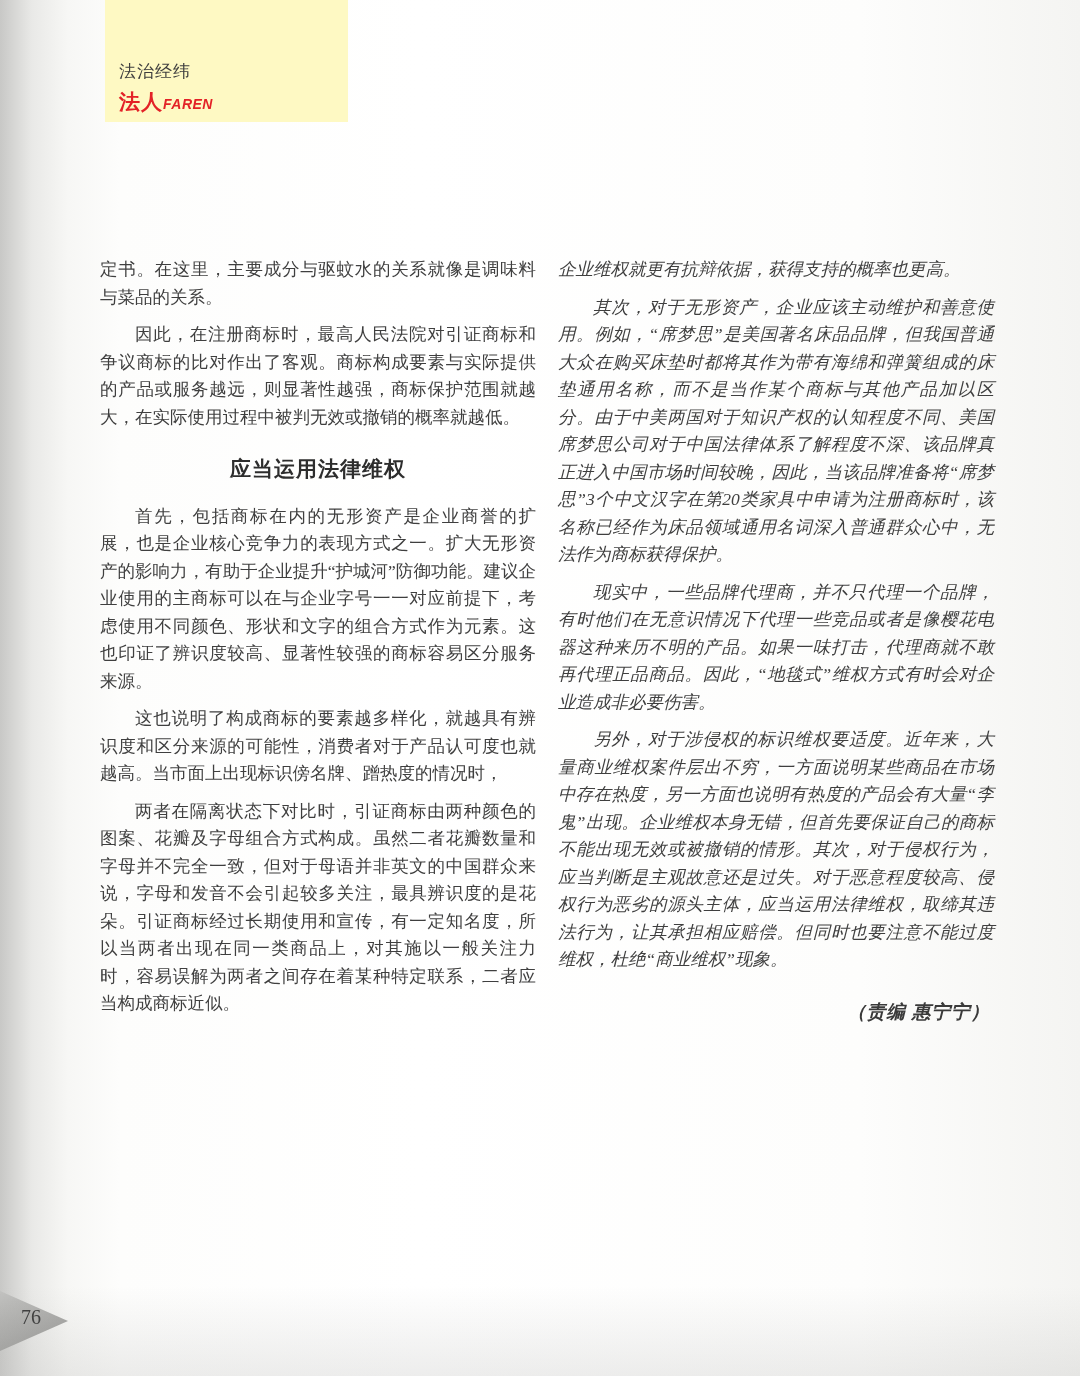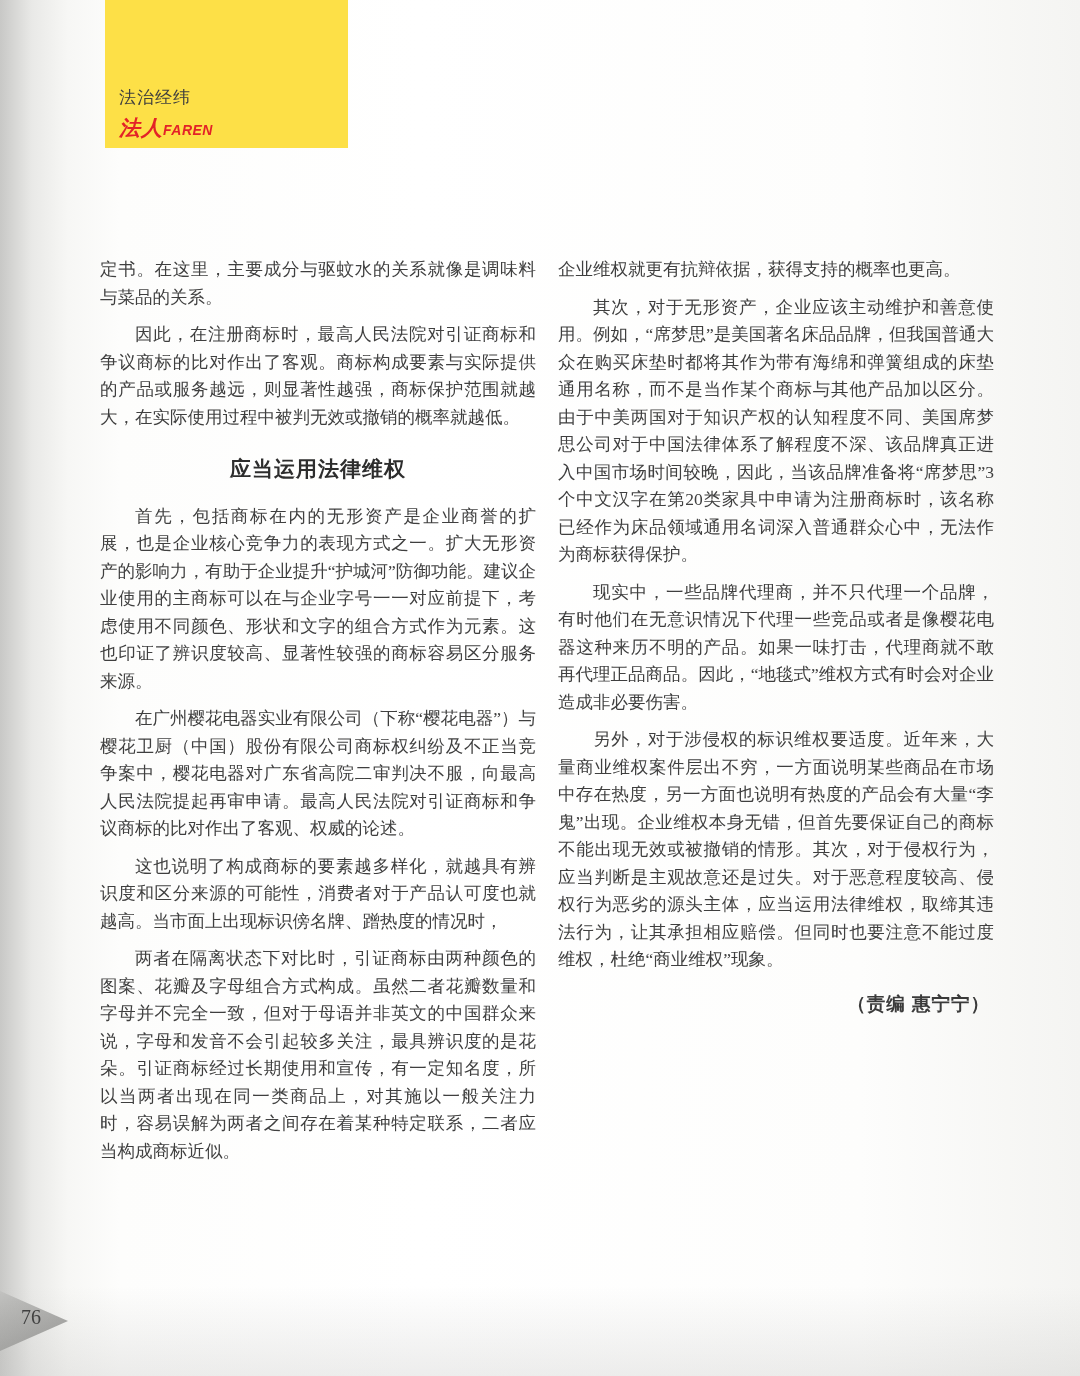--- a/index.html
+++ b/index.html
@@ -11,65 +11,65 @@
   }
   
   body::after{
     content:"";position:absolute;left:0;right:0;bottom:0;height:90px;
     background:linear-gradient(to top,rgba(190,190,188,.28),rgba(190,190,188,0));
     pointer-events:none;
   }
 
   
   .header-box{
-    position:absolute;left:105px;top:0;width:243px;height:148px;
-    background:#fde047;
+    position:absolute;left:105px;top:0;width:243px;height:122px;
+    background:#fef9c3;
     display:flex;flex-direction:column;justify-content:flex-end;
     padding:0 0 10px 14px;box-sizing:border-box;
   }
   .section-label{
     font-family:"Liberation Sans","DejaVu Sans",sans-serif;
     font-size:17px;color:#3e3e3e;letter-spacing:1px;margin-bottom:8px;
   }
   .logo{line-height:1;white-space:nowrap;}
   .logo-cn{
-    color:#e32227;font-weight:bold;font-style:italic;font-size:21px;
+    color:#e32227;font-weight:bold;font-size:21px;
     font-family:"Liberation Sans","DejaVu Sans",sans-serif;letter-spacing:1px;
   }
   .logo-en{
     color:#e32227;font-weight:bold;font-style:italic;font-size:14px;
     font-family:"Liberation Sans","DejaVu Sans",sans-serif;letter-spacing:.5px;margin-top:16px;
   }
 
   
   .col{
     position:absolute;top:256px;width:436px;
     color:#3f3f3f;font-size:17.5px;line-height:27.5px;
     text-align:justify;
   }
   .col-left{left:100px;}
-  .col-right{left:558px;}
+  .col-right{left:558px;font-style:italic;}
   .col p{margin:0 0 10px 0;text-indent:2em;}
   .col p.cont{text-indent:0;}
   .col h2{
     font-family:"Liberation Sans","DejaVu Sans",sans-serif;
     font-size:21px;color:#2d2d2d;text-align:center;font-weight:bold;
     margin:24px 0 20px 0;letter-spacing:1px;
   }
   .last{position:relative;}
   .seal{
     display:inline-block;width:17px;height:18px;margin-left:6px;
     background:linear-gradient(135deg,#d65a40,#c2402c);
     border-radius:2px;vertical-align:-3px;
     box-shadow:inset 0 0 0 1.5px rgba(255,255,255,.18), inset 2px 3px 0 rgba(255,255,255,.25);
   }
   .editor{
     font-family:"Liberation Sans","DejaVu Sans",sans-serif;
     font-weight:bold;font-size:18.5px;color:#3a3a3a;
-    text-align:right;margin-top:16px;padding-right:4px;letter-spacing:1px;
+    text-align:right;margin-top:24px;padding-right:4px;letter-spacing:1px;
   }
 
   
   .page-num-wrap{position:absolute;left:0;top:1291px;width:68px;height:60px;}
   .tri{
     position:absolute;left:0;top:0;width:100%;height:100%;
     background:linear-gradient(160deg,#c2c2c0 0%,#a7a7a5 55%,#8e8e8c 100%);
     clip-path:polygon(0 0,100% 50%,0 100%);
   }
   .page-num{
@@ -83,21 +83,20 @@
 <div class="header-box">
   <div class="section-label">法治经纬</div>
   <div class="logo"><span class="logo-cn">法人</span><span class="logo-en">FAREN</span></div>
 </div>
 
 <div class="col col-left">
   <p class="cont">定书。在这里，主要成分与驱蚊水的关系就像是调味料与菜品的关系。</p>
   <p>因此，在注册商标时，最高人民法院对引证商标和争议商标的比对作出了客观。商标构成要素与实际提供的产品或服务越远，则显著性越强，商标保护范围就越大，在实际使用过程中被判无效或撤销的概率就越低。</p>
   <h2>应当运用法律维权</h2>
   <p>首先，包括商标在内的无形资产是企业商誉的扩展，也是企业核心竞争力的表现方式之一。扩大无形资产的影响力，有助于企业提升“护城河”防御功能。建议企业使用的主商标可以在与企业字号一一对应前提下，考虑使用不同颜色、形状和文字的组合方式作为元素。这也印证了辨识度较高、显著性较强的商标容易区分服务来源。</p>
-  <p>在广州樱花电器实业有限公司（下称“樱花电器”）与樱花卫厨（中国）股份有限公司商标权纠纷及不正当竞争案中，樱花电器对广东省高院二审判决不服，向最高人民法院提起再审申请。最高人民法院对引证商标和争议商标的比对作出了客观、权威的论述。</p>
   <p>这也说明了构成商标的要素越多样化，就越具有辨识度和区分来源的可能性，消费者对于产品认可度也就越高。当市面上出现标识傍名牌、蹭热度的情况时，</p>
   <p>两者在隔离状态下对比时，引证商标由两种颜色的图案、花瓣及字母组合方式构成。虽然二者花瓣数量和字母并不完全一致，但对于母语并非英文的中国群众来说，字母和发音不会引起较多关注，最具辨识度的是花朵。引证商标经过长期使用和宣传，有一定知名度，所以当两者出现在同一类商品上，对其施以一般关注力时，容易误解为两者之间存在着某种特定联系，二者应当构成商标近似。</p>
 </div>
 
 <div class="col col-right">
   <p class="cont">企业维权就更有抗辩依据，获得支持的概率也更高。</p>
   <p>其次，对于无形资产，企业应该主动维护和善意使用。例如，“席梦思”是美国著名床品品牌，但我国普通大众在购买床垫时都将其作为带有海绵和弹簧组成的床垫通用名称，而不是当作某个商标与其他产品加以区分。由于中美两国对于知识产权的认知程度不同、美国席梦思公司对于中国法律体系了解程度不深、该品牌真正进入中国市场时间较晚，因此，当该品牌准备将“席梦思”3个中文汉字在第20类家具中申请为注册商标时，该名称已经作为床品领域通用名词深入普通群众心中，无法作为商标获得保护。</p>
   <p>现实中，一些品牌代理商，并不只代理一个品牌，有时他们在无意识情况下代理一些竞品或者是像樱花电器这种来历不明的产品。如果一味打击，代理商就不敢再代理正品商品。因此，“地毯式”维权方式有时会对企业造成非必要伤害。</p>
   <p>另外，对于涉侵权的标识维权要适度。近年来，大量商业维权案件层出不穷，一方面说明某些商品在市场中存在热度，另一方面也说明有热度的产品会有大量“李鬼”出现。企业维权本身无错，但首先要保证自己的商标不能出现无效或被撤销的情形。其次，对于侵权行为，应当判断是主观故意还是过失。对于恶意程度较高、侵权行为恶劣的源头主体，应当运用法律维权，取缔其违法行为，让其承担相应赔偿。但同时也要注意不能过度维权，杜绝“商业维权”现象。</p>
   <div class="editor">（责编 惠宁宁）</div>

